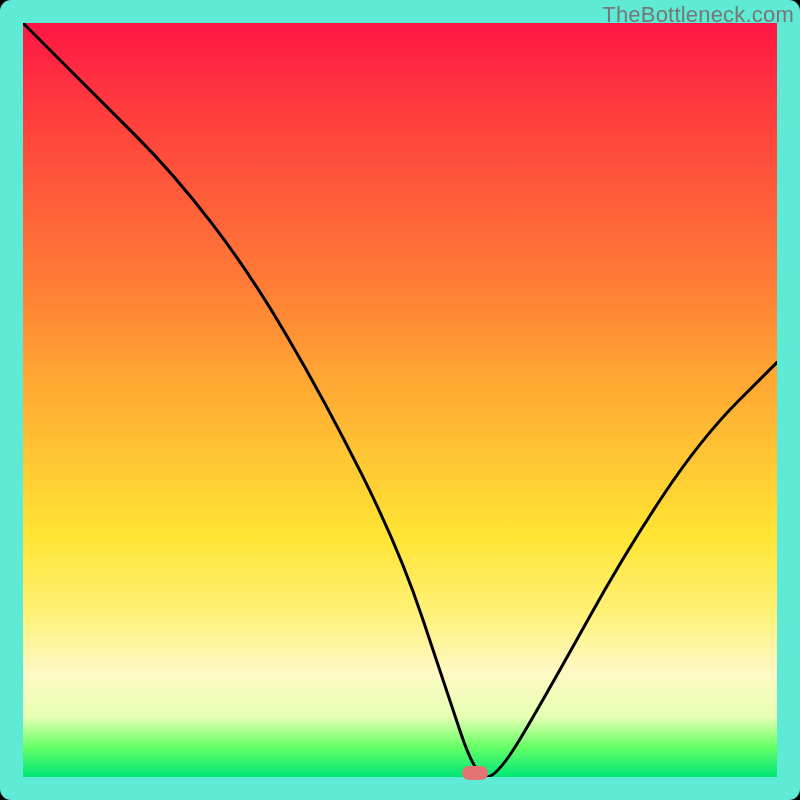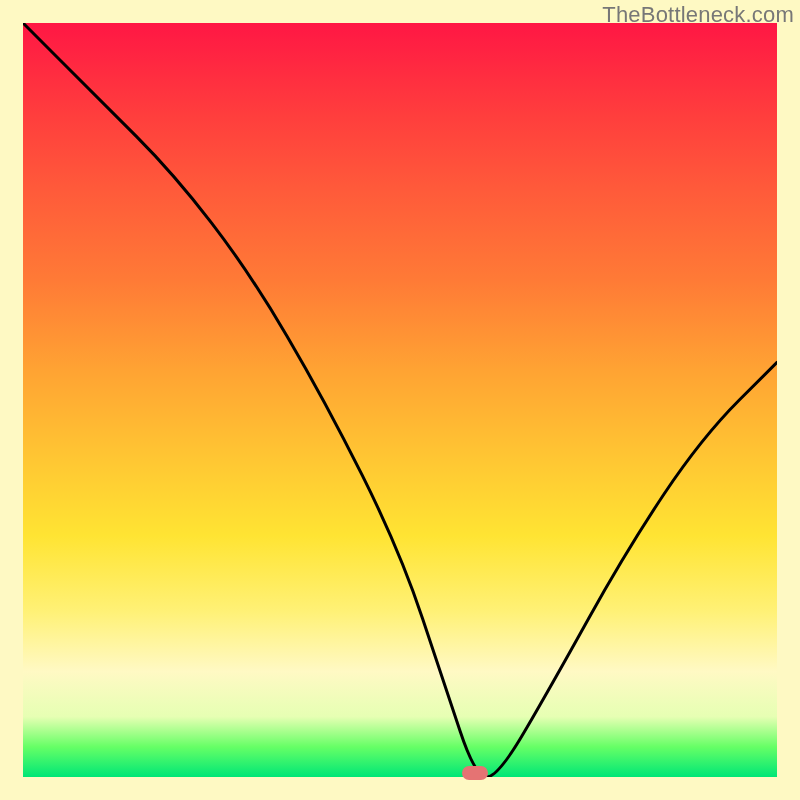--- a/index.html
+++ b/index.html
@@ -8,21 +8,22 @@
     width: 800px;
     height: 800px;
     background: #000;
     font-family: Arial, Helvetica, sans-serif;
     overflow: hidden;
   }
   .frame {
     position: relative;
     width: 800px;
     height: 800px;
-    background: #fef9c3;
+    background: #5eead4;
+    border-radius: 11px;
   }
   .plot-area {
     position: absolute;
     left: 23px;
     top: 23px;
     width: 754px;
     height: 754px;
     
     background: linear-gradient(
       to bottom,

